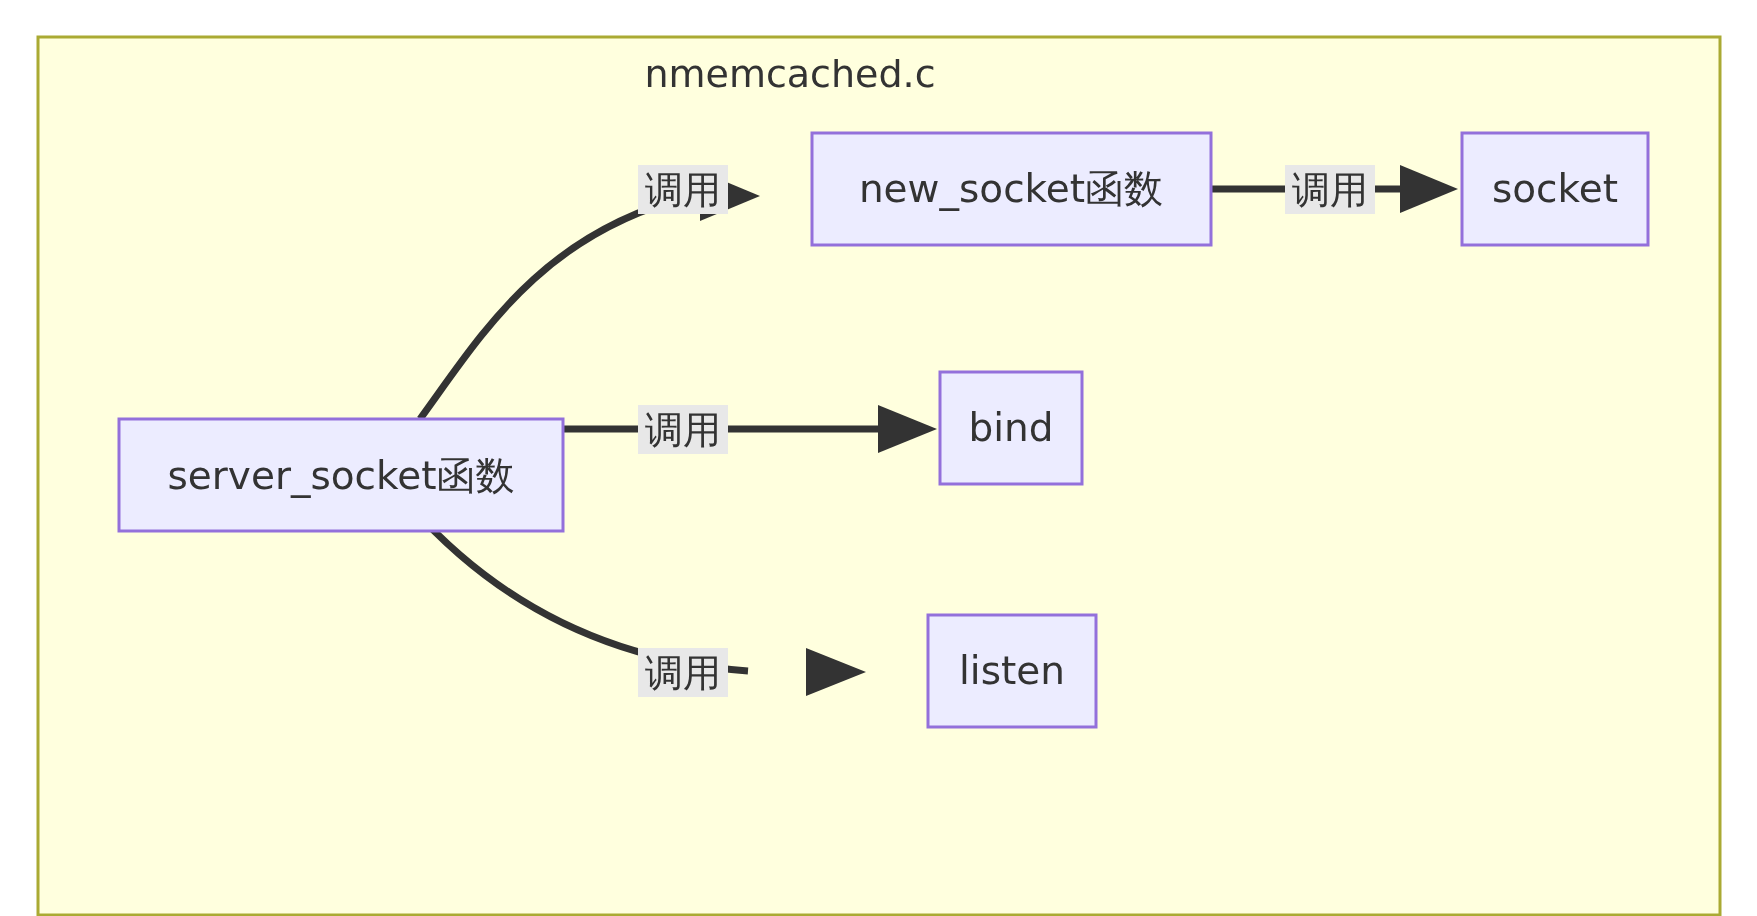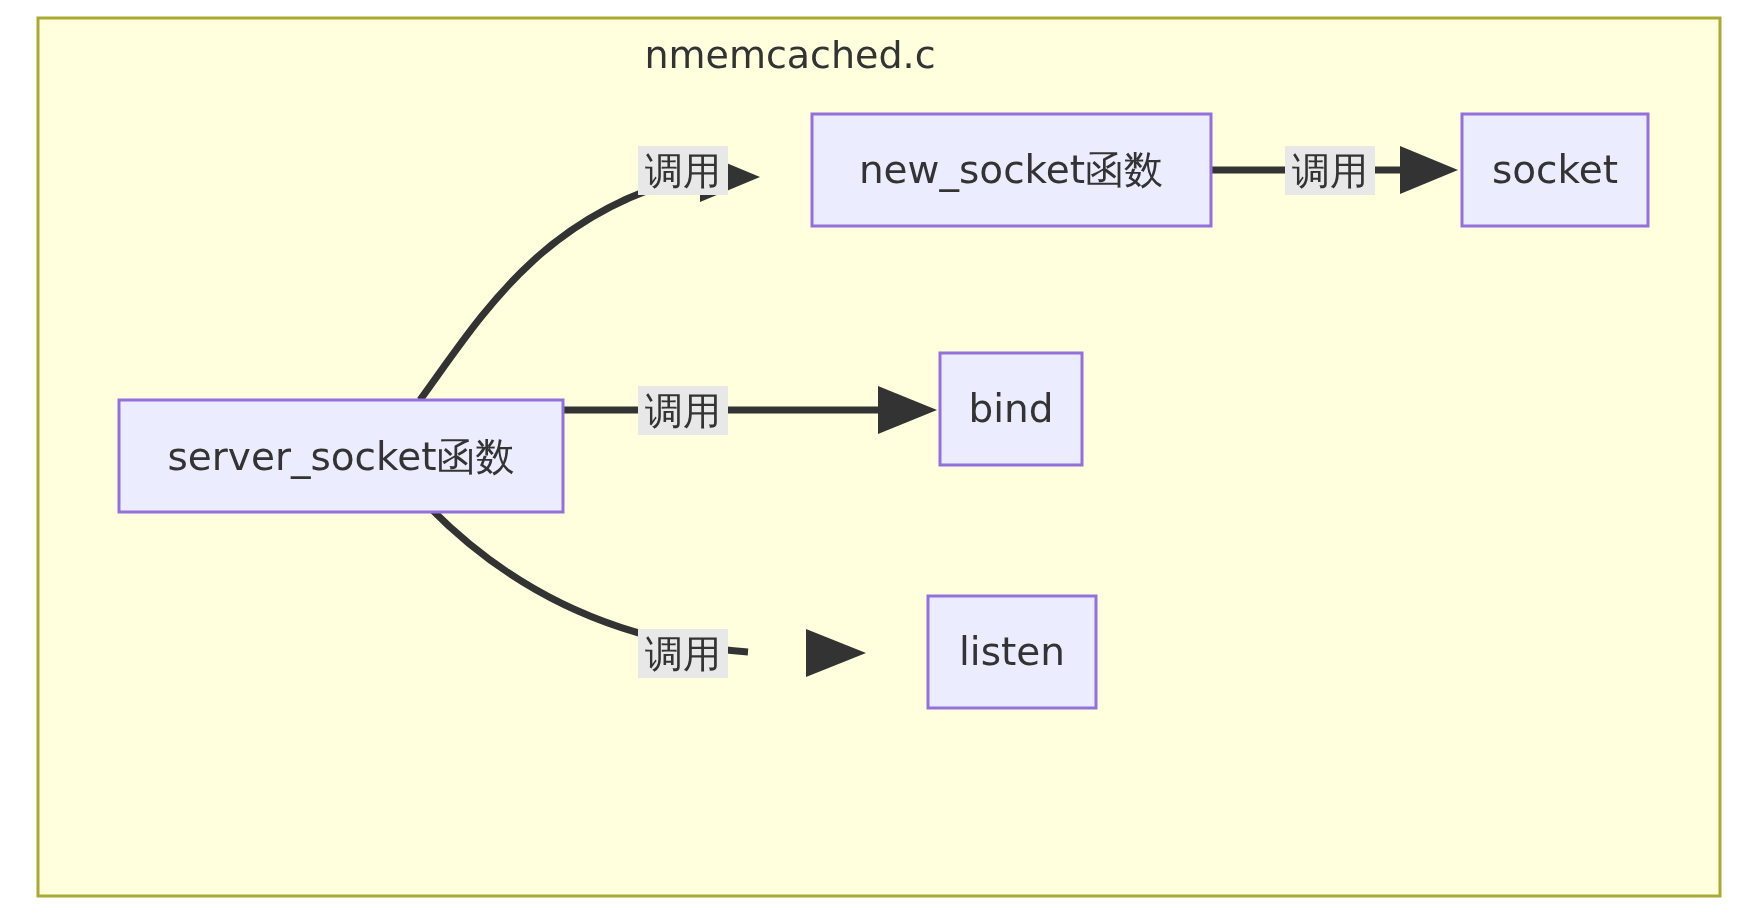--- a/index.html
+++ b/index.html
@@ -11,20 +11,21 @@
   body {
     width: 1757px;
     height: 916px;
     font-family: "DejaVu Sans", "Liberation Sans", sans-serif;
     overflow: hidden;
   }
   #diagram-root {
     position: relative;
     width: 1757px;
     height: 648px;
+    margin-top: 19px;
   }
   svg#graph {
     display: block;
     width: 1757px;
     height: 916px;
   }
   .cluster-rect {
     fill: #ffffde;
     stroke: #aaaa33;
     stroke-width: 3px;

